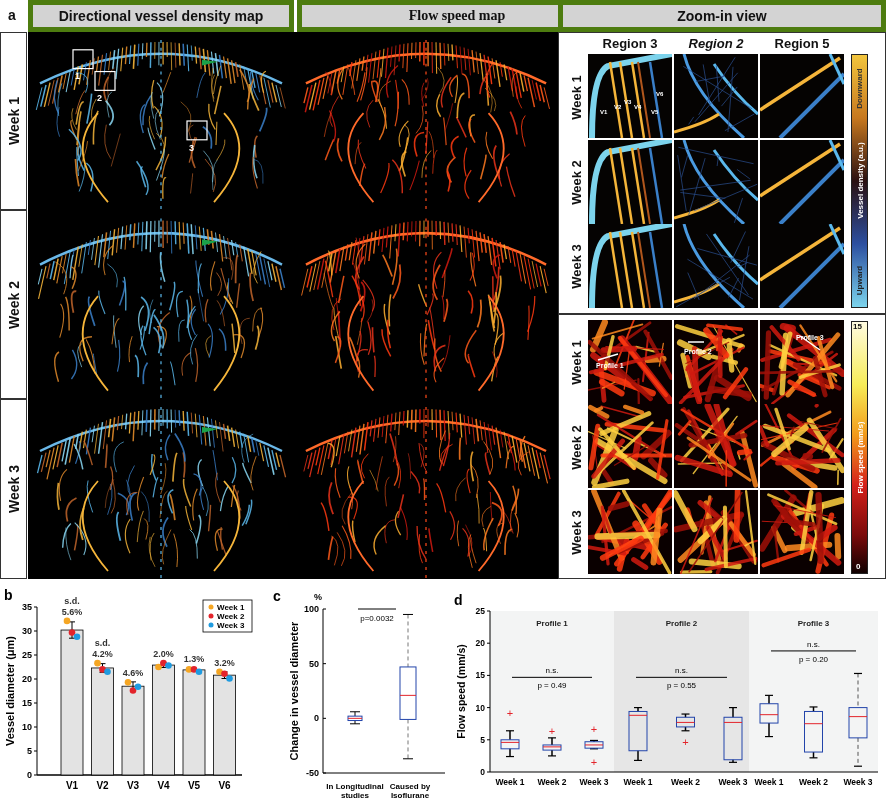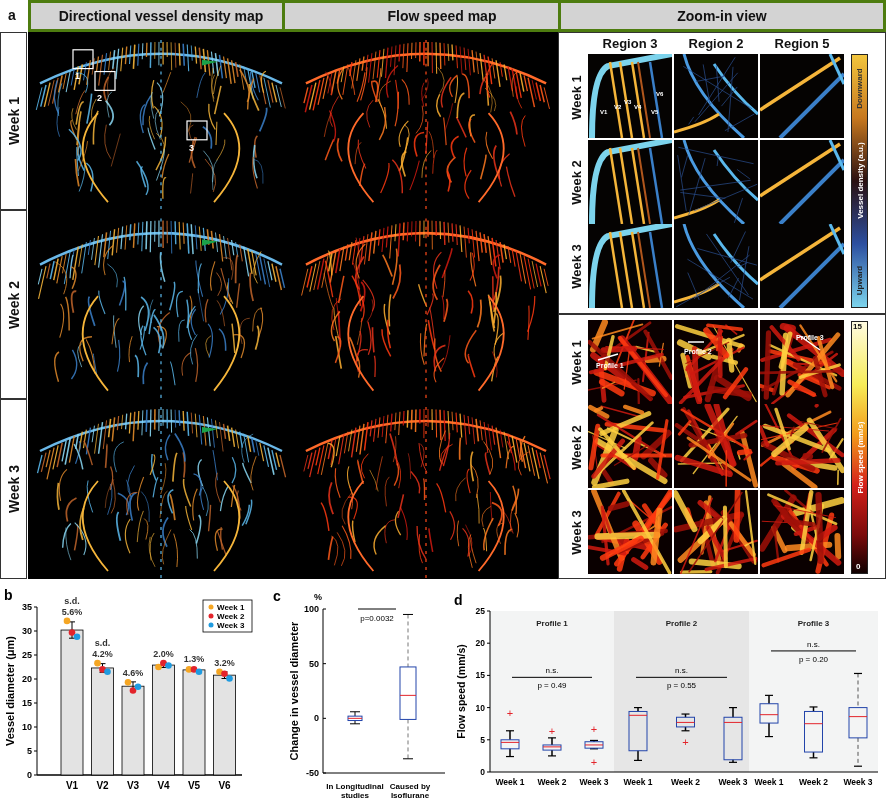--- a/index.html
+++ b/index.html
@@ -1,19 +1,19 @@
 <!DOCTYPE html>
 <html><head>
 <meta charset="utf-8">
 <style>
   * { box-sizing: border-box; margin: 0; padding: 0; }
   body { width: 886px; height: 801px; background: #fff; font-family: "Liberation Sans", sans-serif; position: relative; overflow: hidden; color: #111; }
   .abs { position: absolute; }
   .panel-letter { font-weight: bold; font-size: 14px; }
-  .hdr { position: absolute; top: 0; height: 32px; background: #d3d3d3; border: 3px solid #4d7c0f; display: flex; align-items: center; justify-content: center; font-weight: bold; font-size: 14px; }
+  .hdr { position: absolute; top: 0; height: 32px; background: #d3d3d3; border: 5px solid #4d7c0f; display: flex; align-items: center; justify-content: center; font-weight: bold; font-size: 14px; }
   .rowlabel { position: absolute; left: 0; width: 27px; border: 1px solid #333; background: #fff; display: flex; align-items: center; justify-content: center; }
   .rowlabel span { transform: rotate(-90deg); white-space: nowrap; font-weight: bold; font-size: 14px; }
   .brain { position: absolute; background: #000; overflow: hidden; }
   .brain svg { width: 100%; height: 100%; display: block; }
   .zoombox { position: absolute; left: 558px; width: 328px; border: 1px solid #333; background: #fff; }
   .tile { position: absolute; background: #050302; overflow: hidden; }
   .tile svg { width: 100%; height: 100%; display: block; }
   .region-lbl { position: absolute; font-weight: bold; font-size: 13px; text-align: center; }
   .zlbl { position: absolute; width: 20px; display: flex; align-items: center; justify-content: center; }
   .zlbl span { transform: rotate(-90deg); white-space: nowrap; font-weight: bold; font-size: 13px; }
@@ -21,21 +21,21 @@
   .cbar-txt { position: absolute; transform: rotate(-90deg); transform-origin: center; white-space: nowrap; font-size: 8px; font-weight: bold; }
   .chart svg text { font-family: "Liberation Sans", sans-serif; }
 </style>
 </head>
 <body>
 
 <div class="abs panel-letter" style="left:8px;top:7px;">a</div>
 <div class="hdr" style="left:28px;width:266px;">
     <span>Directional vessel density map</span>
   </div>
-<div class="hdr" style="left:282px;width:320px;">
+<div class="hdr" style="left:297px;width:320px;font-family:Liberation Serif, serif;">
     <span>Flow speed map</span>
   </div>
 <div class="hdr" style="left:558px;width:328px;">
     <span>Zoom-in view</span>
   </div>
 
 <div class="rowlabel" style="top:32px;height:178px;">
     <span>Week 1</span>
   </div>
 <div class="rowlabel" style="top:210px;height:189px;">
@@ -881,21 +881,21 @@
         <path d="M70 82 Q35 120 80 172" stroke="#ff6a2a" stroke-width="1.8" fill="none"></path>
         <path d="M196 82 Q231 120 186 172" stroke="#ff6a2a" stroke-width="1.8" fill="none"></path>
         <line x1="133" y1="8" x2="133" y2="180" stroke="#ff4a1a" stroke-width="1.2" stroke-dasharray="3 5"></line>
       </svg>
     </div>
   </div>
 
 <div class="zoombox" style="top:32px;height:282px;"></div>
 <div class="zoombox" style="top:314px;height:265px;"></div>
 <div class="region-lbl" style="left:588px;top:36px;width:84px;">Region 3</div>
-<div class="region-lbl" style="left:674px;top:36px;width:84px;">Region  2</div>
+<div class="region-lbl" style="left:674px;top:36px;width:84px;font-style:italic;">Region  2</div>
 <div class="region-lbl" style="left:760px;top:36px;width:84px;">Region 5</div>
 
 <div class="zlbl" style="left:566px;top:54px;height:86px;">
     <span>Week 1</span>
   </div>
 <div class="zlbl" style="left:566px;top:140px;height:84px;">
     <span>Week 2</span>
   </div>
 <div class="zlbl" style="left:566px;top:224px;height:84px;">
     <span>Week 3</span>

